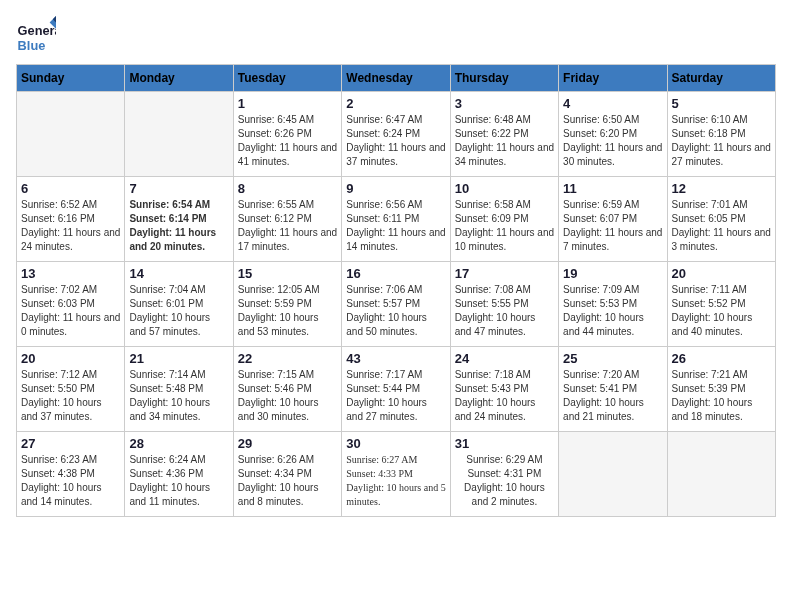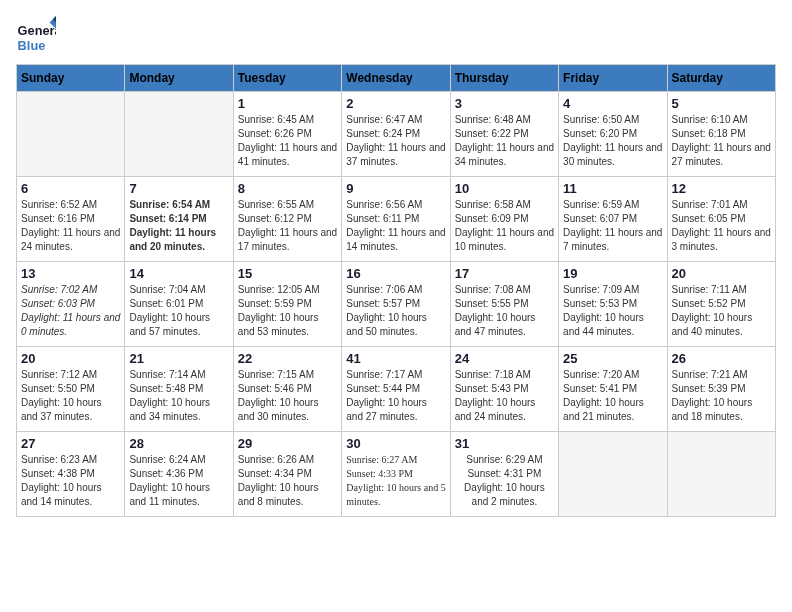--- a/index.html
+++ b/index.html
@@ -181,21 +181,21 @@
         <td>
           <div class="day-num">12</div>
           <div class="day-info" style="white-space: pre-line;">Sunrise: 7:01 AM
 Sunset: 6:05 PM
 Daylight: 11 hours and 3 minutes.</div>
         </td>
       </tr>
       <tr>
         <td>
           <div class="day-num">13</div>
-          <div class="day-info" style="white-space: pre-line; font-style: italic;">Sunrise: 7:02 AM
+          <div class="day-info" style="white-space: pre-line;">Sunrise: 7:02 AM
 Sunset: 6:03 PM
 Daylight: 11 hours and 0 minutes.</div>
         </td>
         <td>
           <div class="day-num">14</div>
           <div class="day-info" style="white-space: pre-line;">Sunrise: 7:04 AM
 Sunset: 6:01 PM
 Daylight: 10 hours and 57 minutes.</div>
         </td>
         <td>
@@ -242,21 +242,21 @@
 Sunset: 5:48 PM
 Daylight: 10 hours and 34 minutes.</div>
         </td>
         <td>
           <div class="day-num">22</div>
           <div class="day-info" style="white-space: pre-line;">Sunrise: 7:15 AM
 Sunset: 5:46 PM
 Daylight: 10 hours and 30 minutes.</div>
         </td>
         <td>
-          <div class="day-num">41</div>
+          <div class="day-num">43</div>
           <div class="day-info" style="white-space: pre-line;">Sunrise: 7:17 AM
 Sunset: 5:44 PM
 Daylight: 10 hours and 27 minutes.</div>
         </td>
         <td>
           <div class="day-num">24</div>
           <div class="day-info" style="white-space: pre-line;">Sunrise: 7:18 AM
 Sunset: 5:43 PM
 Daylight: 10 hours and 24 minutes.</div>
         </td>

